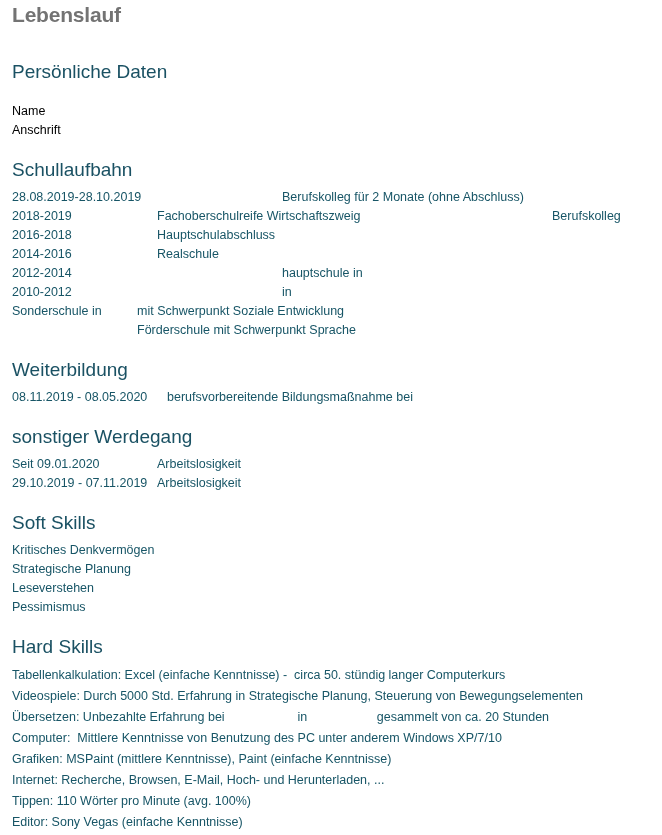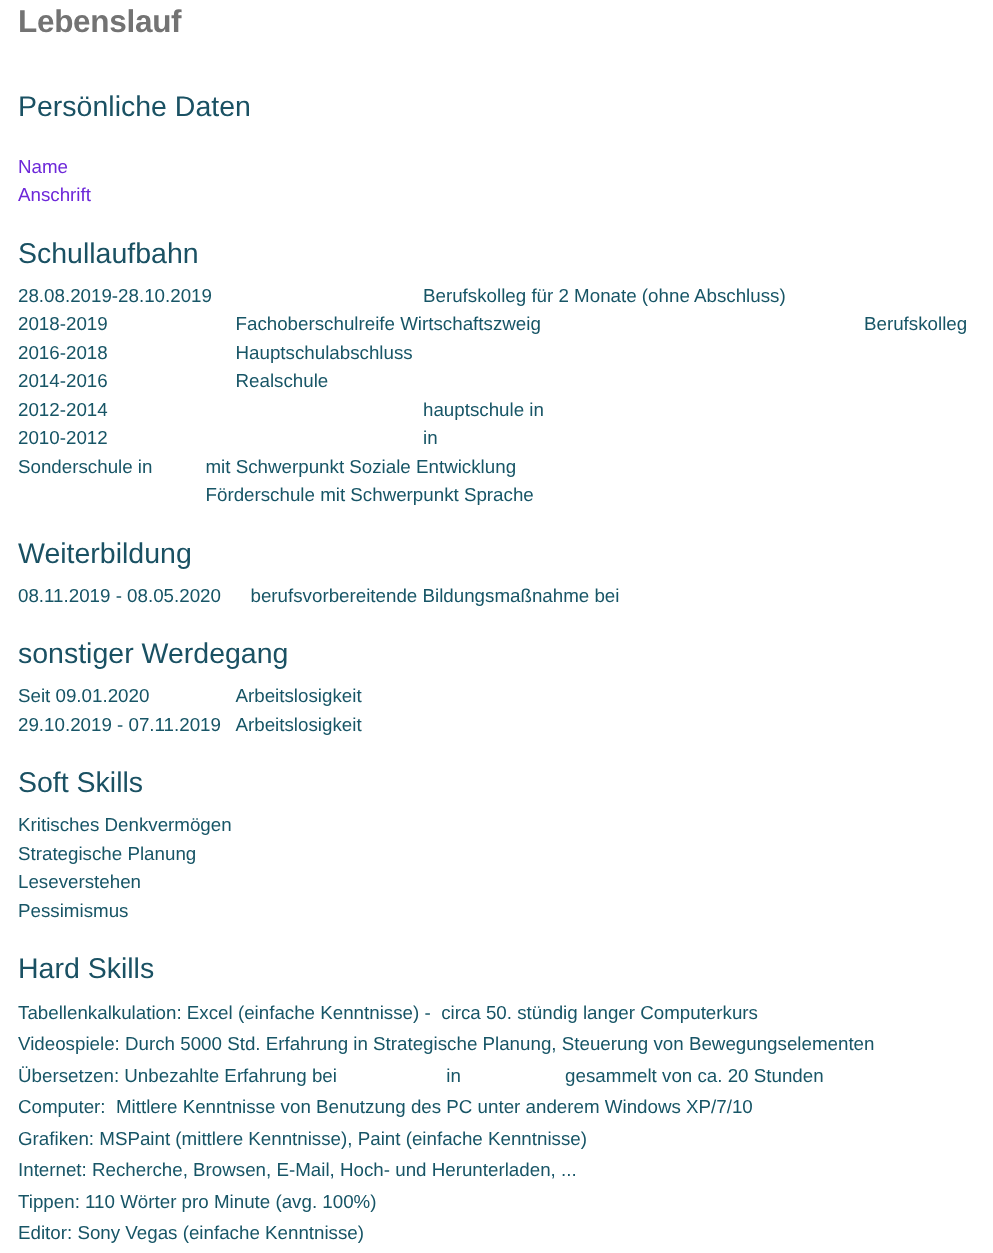--- a/index.html
+++ b/index.html
@@ -35,37 +35,37 @@
     margin: 0;
     line-height: 24px;
   }
   .spacer-lg { height: 30px; }
   .spacer-md { height: 18px; }
   .spacer-xs { height: 6px; }
 
   .line {
     font-size: 12.5px;
     line-height: 19px;
-    color: #6d28d9;
+    color: #000000;
     white-space: pre;
   }
   .row {
     display: flex;
     font-size: 12.5px;
     line-height: 19px;
     color: #175566;
     white-space: pre;
     align-items: center;
   }
   .c-date { width: 145px; flex: 0 0 145px; }
 
   .row-school .c-date { width: 145px; flex: 0 0 145px; }
   .row-school .c-a { width: 125px; flex: 0 0 125px; }
   .row-school .c-b { width: 135px; flex: 0 0 135px; }
-  .row-school .c-c { flex: 1 1 auto; margin-left: 24px; }
+  .row-school .c-c { flex: 1 1 auto; }
 
   .row-wb .c-date { width: 155px; flex: 0 0 155px; }
   .row-wb .c-txt { flex: 1 1 auto; }
 
   .row-sw .c-date { width: 145px; flex: 0 0 145px; }
   .row-sw .c-txt { flex: 1 1 auto; }
 
   .list-line {
     font-size: 12.5px;
     line-height: 19px;

